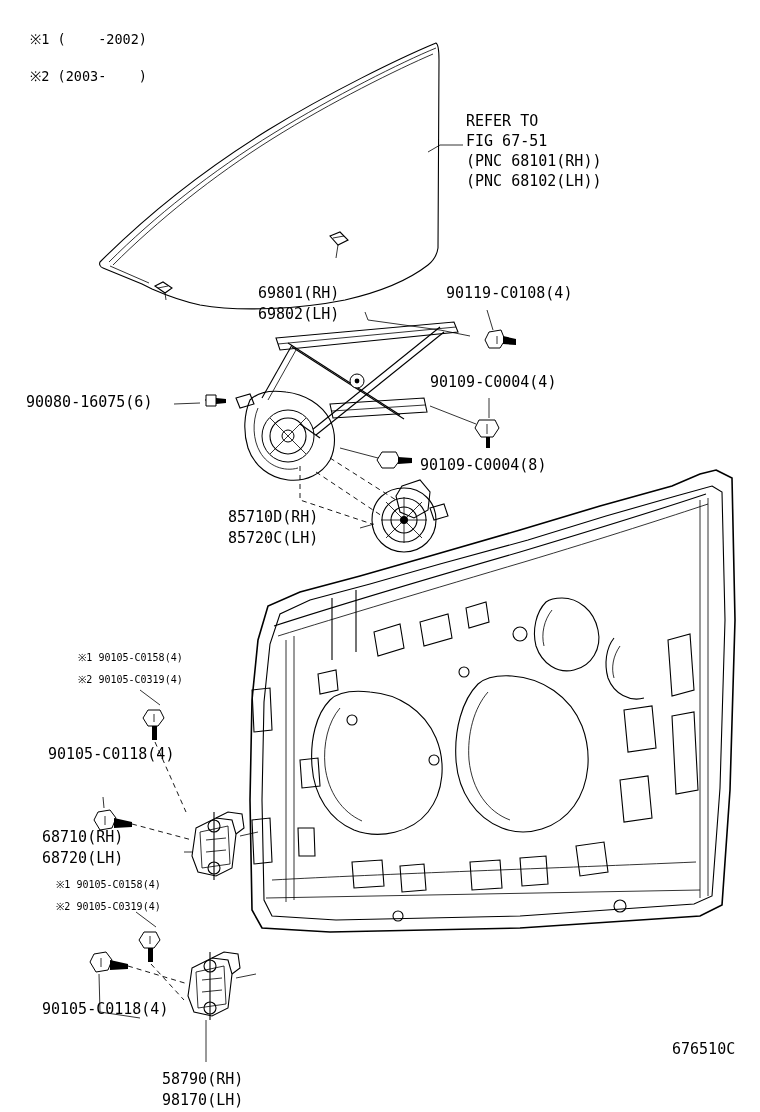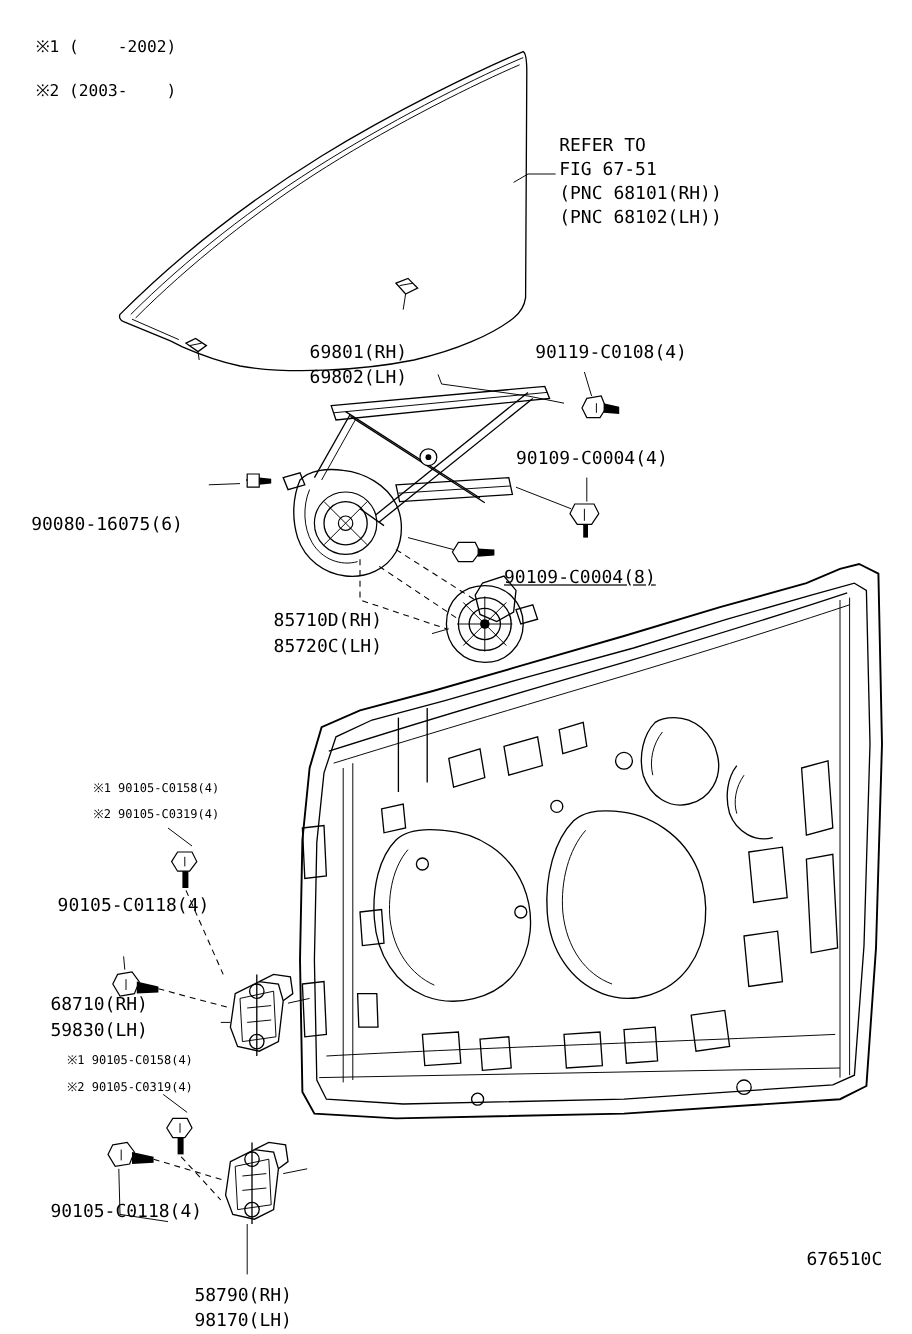--- a/index.html
+++ b/index.html
@@ -298,32 +298,32 @@
   <div class="lbl" style="left:466px; top:112px;text-align:center;">REFER TO</div>
   <div class="lbl" style="left:466px; top:132px;">FIG 67-51</div>
   <div class="lbl" style="left:466px; top:152px;">(PNC 68101(RH))</div>
   <div class="lbl" style="left:466px; top:172px;">(PNC 68102(LH))</div>
 
   <div class="lbl" style="left:258px; top:284px;">69801(RH)</div>
   <div class="lbl" style="left:258px; top:305px;">69802(LH)</div>
 
   <div class="lbl" style="left:446px; top:284px;">90119-C0108(4)</div>
   <div class="lbl" style="left:430px; top:373px;">90109-C0004(4)</div>
-  <div class="lbl" style="left:420px; top:472px;text-decoration:underline;">90109-C0004(8)</div>
-  <div class="lbl" style="left:26px; top:393px;margin-top:35px;">90080-16075(6)</div>
+  <div class="lbl" style="left:420px; top:456px;">90109-C0004(8)</div>
+  <div class="lbl" style="left:26px; top:393px;">90080-16075(6)</div>
 
   <div class="lbl" style="left:228px; top:508px;">85710D(RH)</div>
   <div class="lbl" style="left:228px; top:529px;">85720C(LH)</div>
 
   <div class="lbl code" style="left:78px; top:649px;">※1 90105-C0158(4)</div>
   <div class="lbl code" style="left:78px; top:671px;">※2 90105-C0319(4)</div>
   <div class="lbl" style="left:48px; top:745px;">90105-C0118(4)</div>
 
   <div class="lbl" style="left:42px; top:828px;">68710(RH)</div>
-  <div class="lbl" style="left:42px; top:849px;">59830(LH)</div>
+  <div class="lbl" style="left:42px; top:849px;">68720(LH)</div>
 
   <div class="lbl code" style="left:56px; top:876px;">※1 90105-C0158(4)</div>
   <div class="lbl code" style="left:56px; top:898px;">※2 90105-C0319(4)</div>
   <div class="lbl" style="left:42px; top:1000px;">90105-C0118(4)</div>
 
   <div class="lbl" style="left:162px; top:1070px;">58790(RH)</div>
   <div class="lbl" style="left:162px; top:1091px;">98170(LH)</div>
 
   <div class="lbl" style="left:672px; top:1040px;">676510C</div>
 

